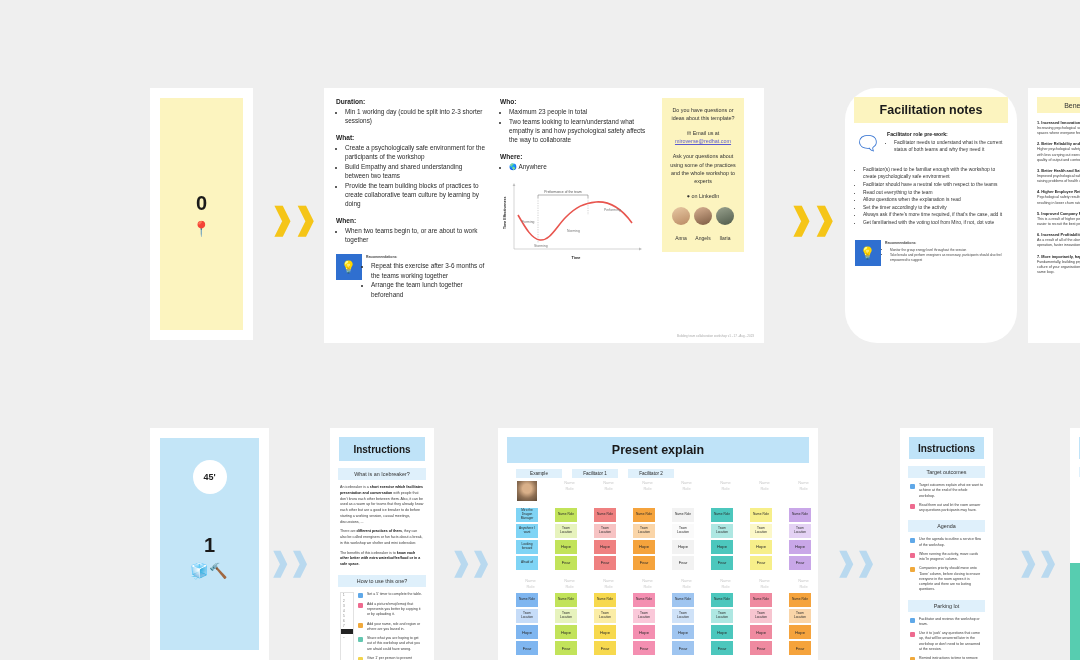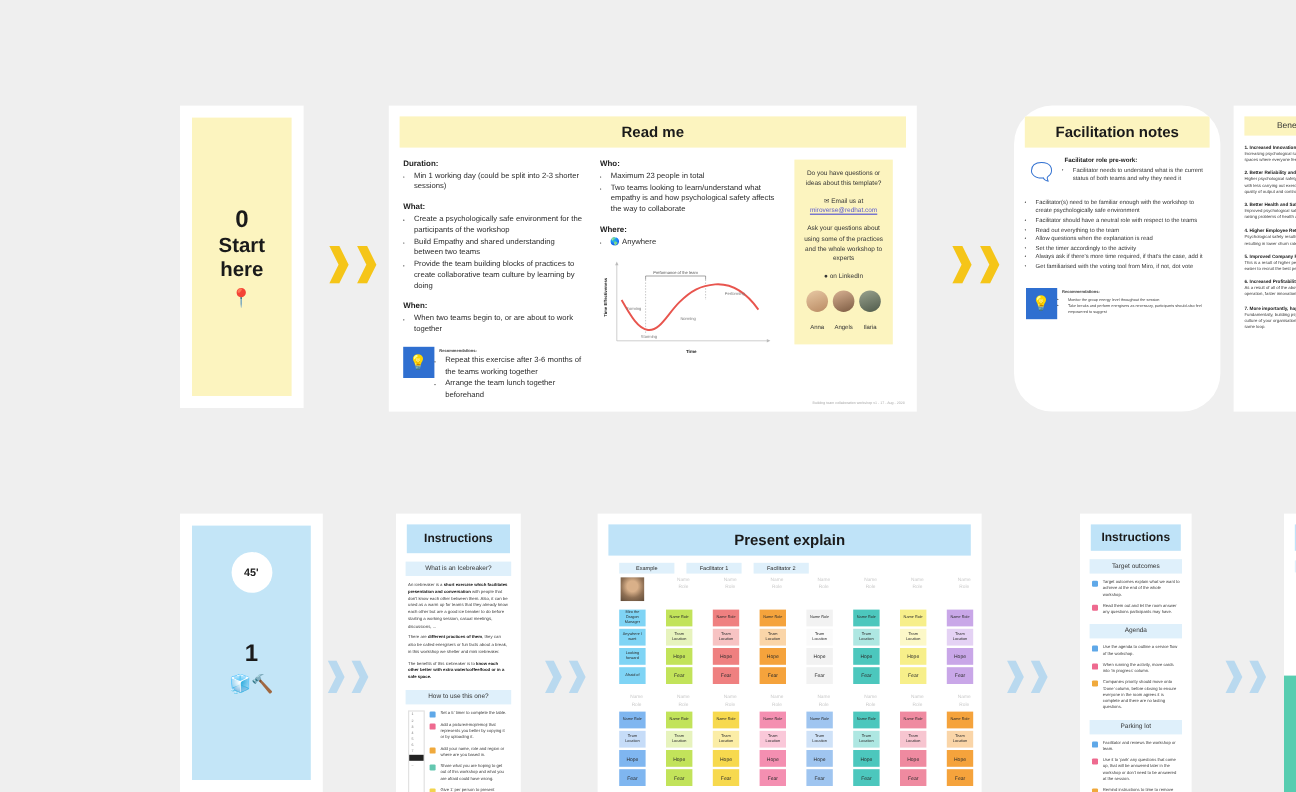--- a/index.html
+++ b/index.html
@@ -179,29 +179,27 @@
   .teal-edge { position:absolute; background:#57cdb0; }
 </style>
 </head>
 <body>
 
 <div class="board">
 
   <div class="section-panel" style="left:150px; top:88px; width:103px; height:252px;">
     <div class="section-inner yellow">
       <div class="sec-num">0</div>
-      <div class="sec-title">Start here</div>
       <div class="sec-emoji">📍</div>
     </div>
   </div>
 
   <div class="chev y" style="left:276px; top:202px; width:34px; height:34px;">❱❱</div>
 
   <div class="card slide" style="left:324px; top:88px; width:440px; height:255px;">
-    <div class="slide-banner yellow">Read me</div>
     <div class="slide-body">
 
       <div class="col" style="width:152px;">
         <h4>Duration:</h4>
         <ul>
           <li>Min 1 working day (could be split into 2-3 shorter sessions)</li>
         </ul>
         <h4 class="sp">What:</h4>
         <ul>
           <li>Create a psychologically safe environment for the participants of the workshop</li>

